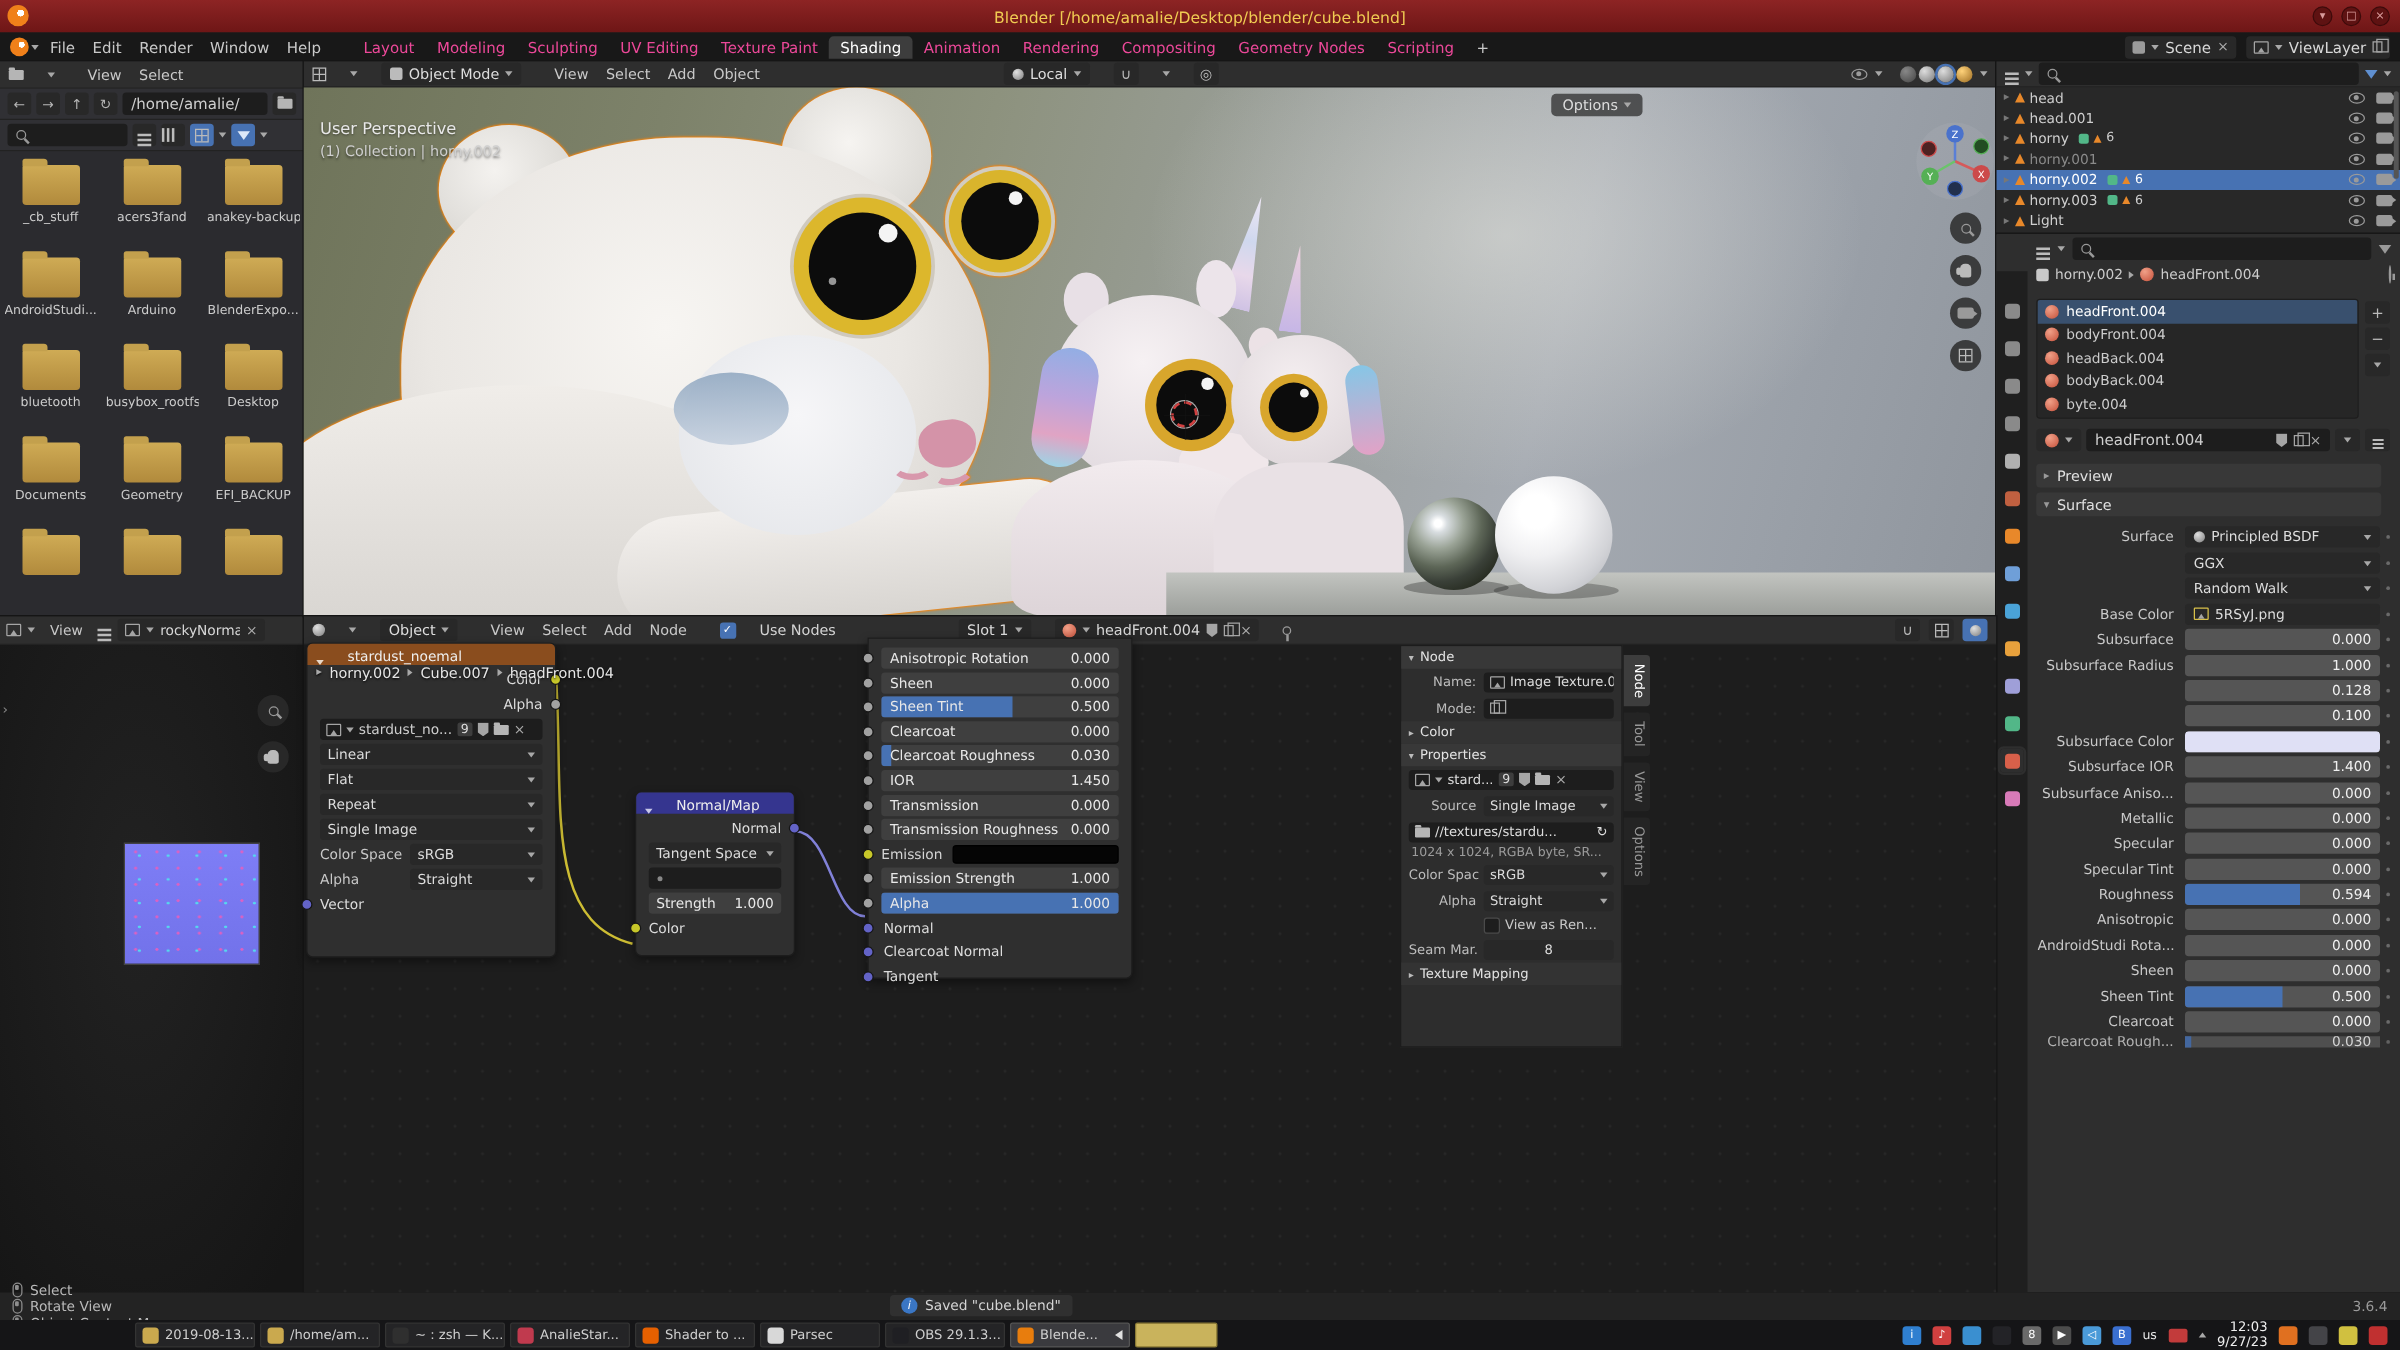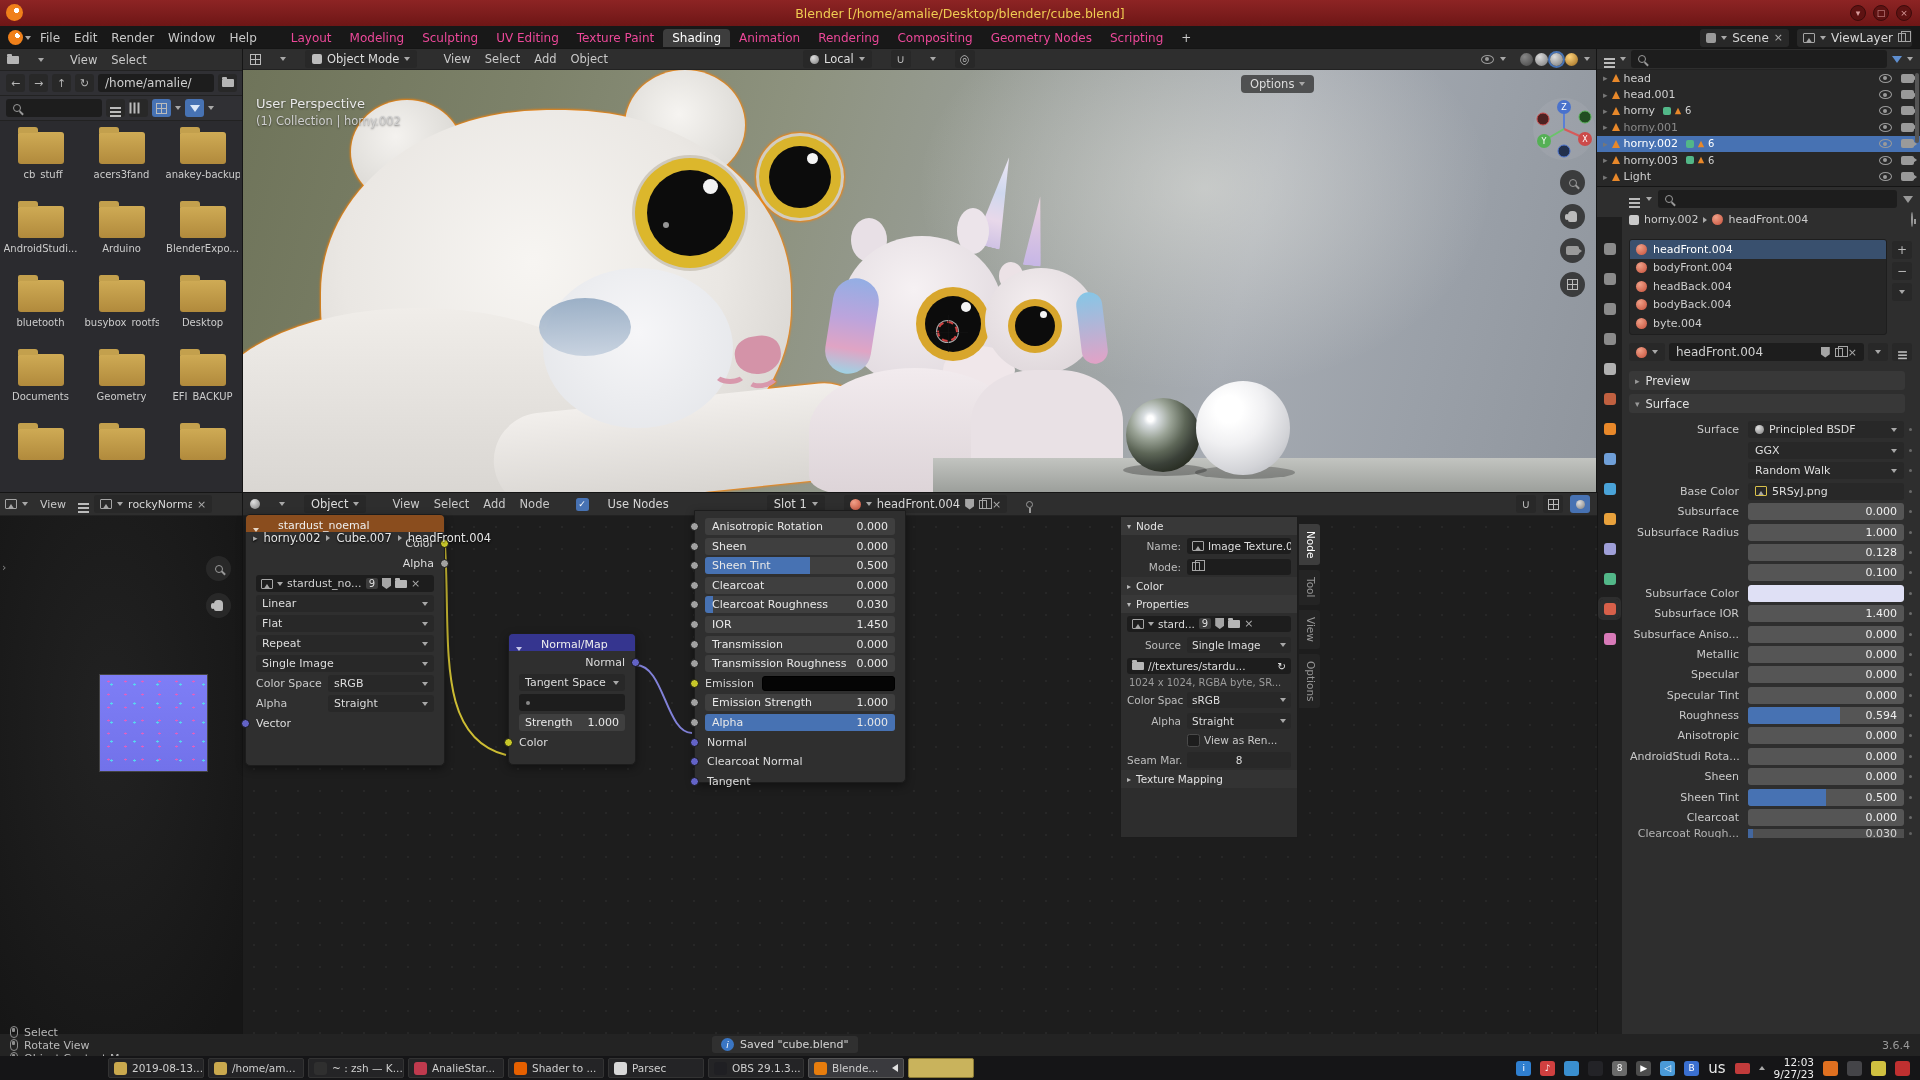--- a/index.html
+++ b/index.html
@@ -194,21 +194,21 @@
 .taskbar{left:0;top:1056px;width:1920px;height:24px;background:#151517;display:flex;align-items:center;padding:0 4px;gap:4px}
 .launch{width:16px;height:16px;border-radius:3px}
 .twin{display:flex;align-items:center;gap:5px;width:96px;height:20px;background:#242426;border:1px solid #333;border-radius:2px;padding:0 5px;font-size:10.5px;color:#cfcfcf;overflow:hidden;white-space:nowrap}
 .twin.active{background:#3a3a3e;border-color:#555}
 .twic{width:13px;height:13px;border-radius:3px;flex:none}
 .spk{display:none;width:0;height:0;border-top:4px solid transparent;border-bottom:4px solid transparent;border-right:6px solid #e0e0e0;margin-left:auto;flex:none}
 .twin.aud .spk{display:block}
 .noteb{width:66px;height:20px;background:#c9b35c;border:1px solid #8a7a35;border-radius:2px}
 .traywrap{margin-left:auto;display:flex;align-items:center;gap:9px;padding-right:6px}
 .trayic{width:15px;height:15px;border-radius:3px;display:flex;align-items:center;justify-content:center;font-size:9px;color:#fff}
-.kbd{color:#e8e8e8;font-size:15px}
+.kbd{color:#e8e8e8;font-size:10px}
 .flag{width:15px;height:11px;background:#c23b3b;border-radius:2px}
 .clock{font-size:10.5px;line-height:1.15;text-align:right;color:#efefef}
 </style>
 </head>
 <body>
 
 <div class="screen">
 
   <div class="p titlebar">
     <div class="tb-left">

